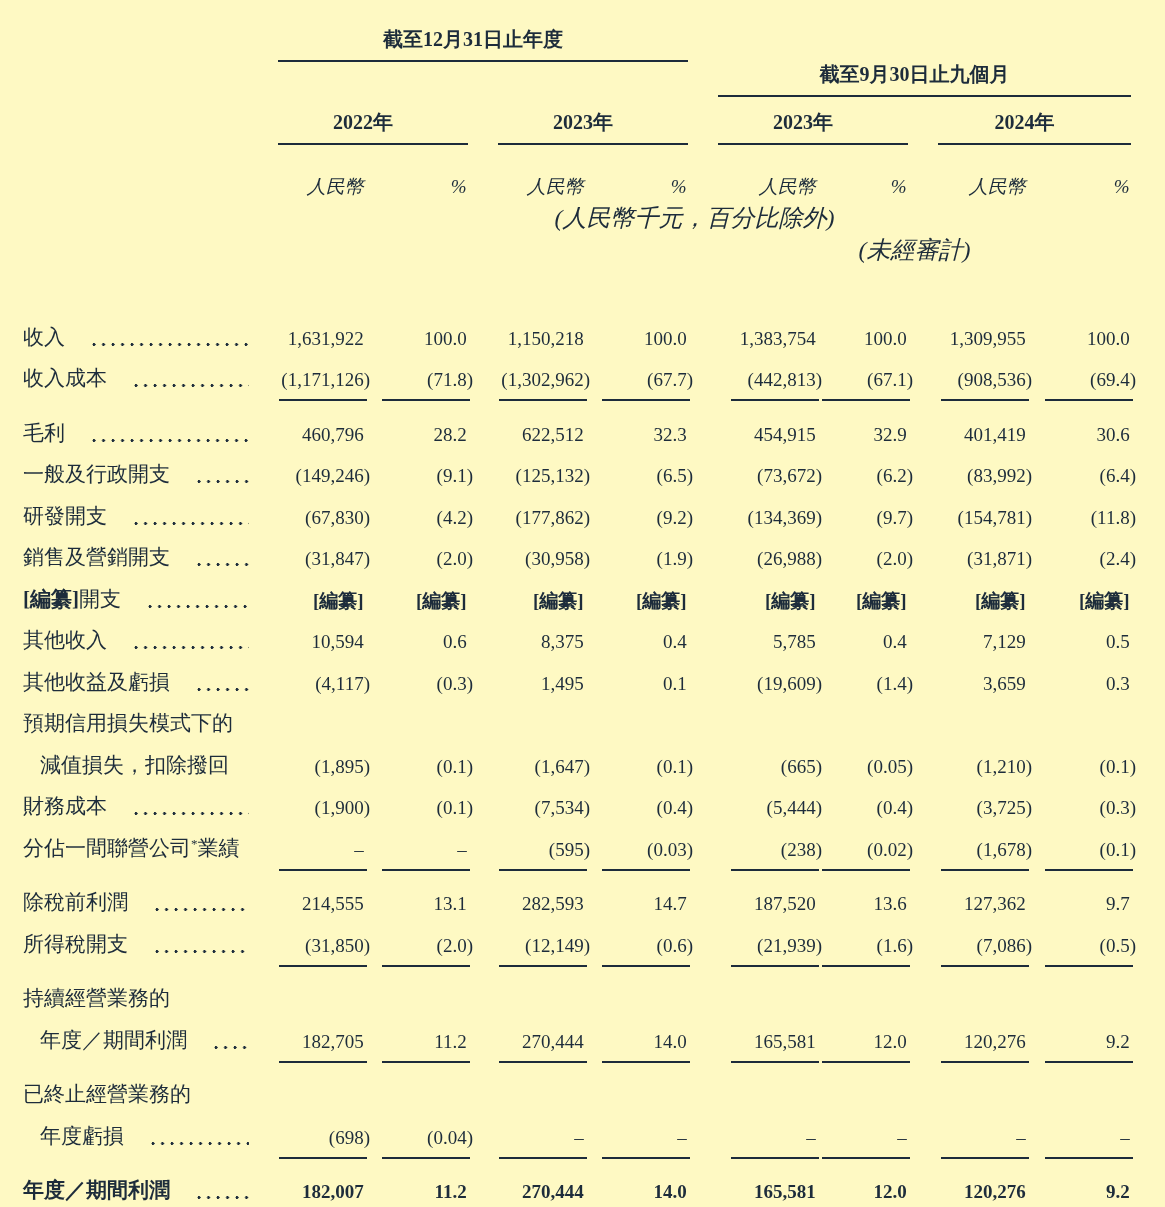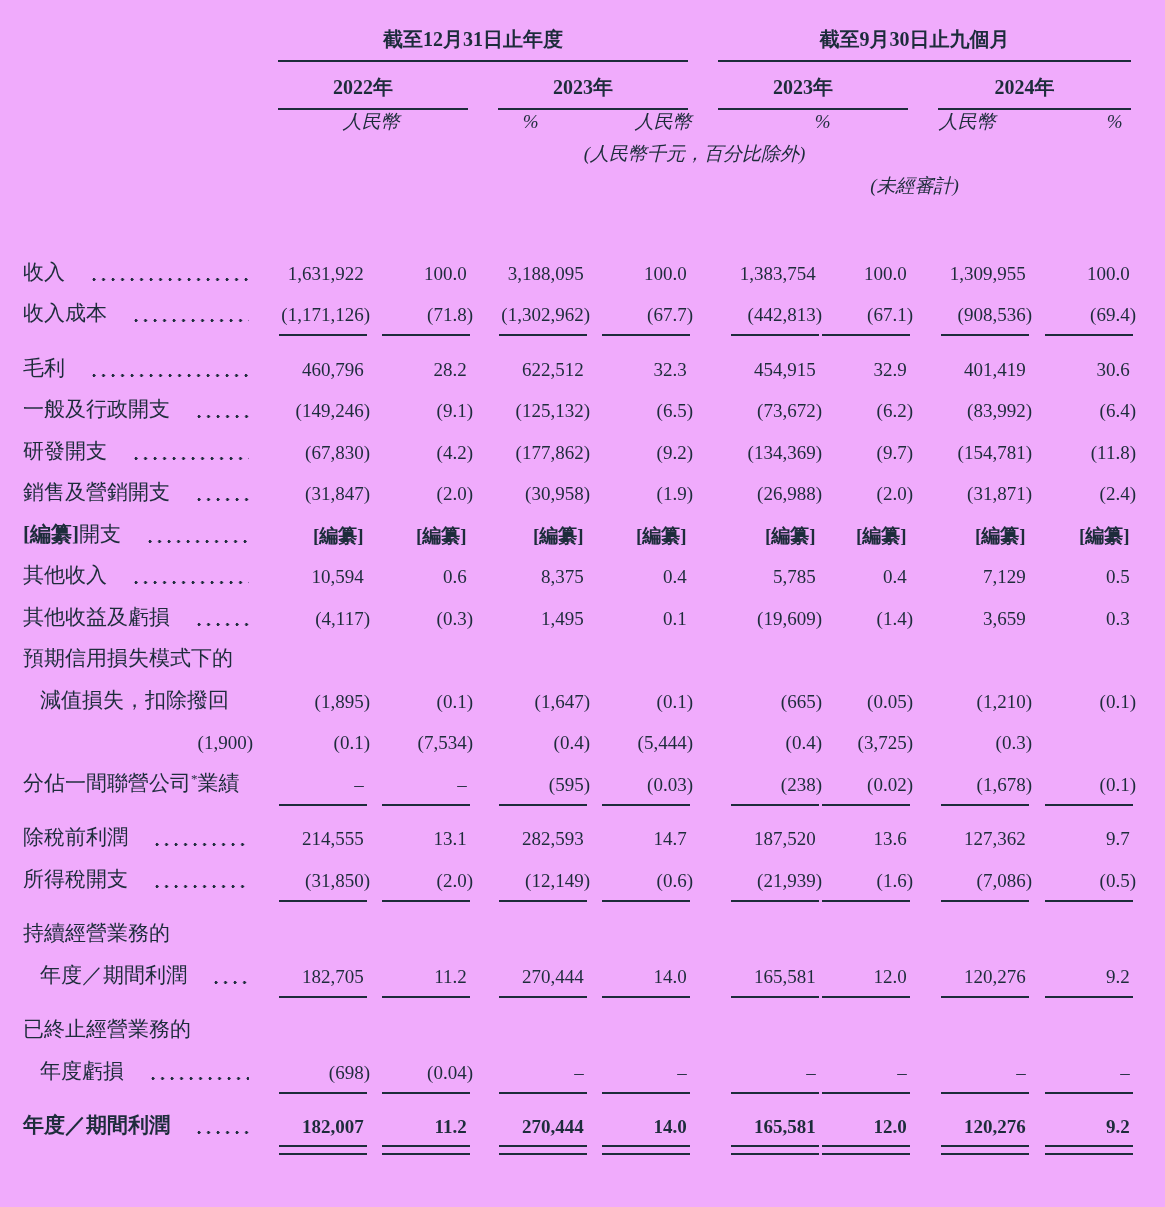--- a/index.html
+++ b/index.html
@@ -1,44 +1,44 @@
 <!DOCTYPE html>
 <html><head>
 <meta charset="utf-8">
 <style>
   html,body { margin:0; padding:0; background:#ffffff; }
   .page {
     position:relative;
     width:1165px; height:1207px;
-    background:#f0abfc;
+    background:#fef9c3;
     color:#1d2c3b;
     font-family:"Liberation Serif","DejaVu Serif",serif;
     box-sizing:border-box;
     padding:26px 42px 0 23px;
     overflow:hidden;
   }
   .grid {
     display:grid;
     grid-template-columns:230px 117px 103px 117px 103px 129px 91px 119px 104px;
   }
   
   .grp.g1 { grid-column:2/6; }
-  .grp.g2 { grid-column:6/10; }
+  .grp.g2 { grid-column:6/10;margin-top:35px; }
   .grp-title, .yr-title {
     text-align:center; font-weight:700; font-size:20px; line-height:26px;
     white-space:nowrap;
   }
   .hrule { border-top:2px solid currentColor; margin:8px 5px 0 25px; height:0; }
   .hdr-years { margin-top:12px; }
   .yr.y1 { grid-column:2/4; } .yr.y2 { grid-column:4/6; }
   .yr.y3 { grid-column:6/8; } .yr.y4 { grid-column:8/10; }
-  .hdr-cols { margin-top:0;gap:36px; }
+  .hdr-cols { margin-top:30px; }
   .colhead { font-style:italic; }
   .hdr-note { margin-top:9px; }
-  .note { text-align:center; font-style:italic; font-size:19px; line-height:23px; }
+  .note { text-align:center; font-style:italic; font-size:24px; line-height:23px; }
   .note.units { grid-column:2/10; }
   .note.unaud { grid-column:6/10; }
   
   .tbody { margin-top:46px; }
   .row { align-items:end; min-height:41.5px; position:relative; }
   .row.u1 { margin-bottom:13px; }
   .row.u2 { margin-bottom:18px; }
   .cell {
     position:relative; text-align:right; white-space:nowrap;
     font-size:19px; line-height:23px;
@@ -121,21 +121,21 @@
   </div>
 
   <div class="tbody">
       <div class="row grid">
         <div class="lblcell">
           <span class="lbl">收入</span>
           <span class="leader"></span>
         </div>
         <div class="cell pad"><span class="val">1,631,922</span></div>
         <div class="cell pad"><span class="val">100.0</span></div>
-        <div class="cell pad"><span class="val">3,188,095</span></div>
+        <div class="cell pad"><span class="val">1,150,218</span></div>
         <div class="cell pad"><span class="val">100.0</span></div>
         <div class="cell pad"><span class="val">1,383,754</span></div>
         <div class="cell pad"><span class="val">100.0</span></div>
         <div class="cell pad"><span class="val">1,309,955</span></div>
         <div class="cell pad"><span class="val">100.0</span></div>
       </div>
       <div class="row grid u1">
         <div class="lblcell">
           <span class="lbl">收入成本</span>
           <span class="leader"></span>
@@ -260,20 +260,24 @@
         <div class="cell"><span class="val">(1,895)</span></div>
         <div class="cell"><span class="val">(0.1)</span></div>
         <div class="cell"><span class="val">(1,647)</span></div>
         <div class="cell"><span class="val">(0.1)</span></div>
         <div class="cell"><span class="val">(665)</span></div>
         <div class="cell"><span class="val">(0.05)</span></div>
         <div class="cell"><span class="val">(1,210)</span></div>
         <div class="cell"><span class="val">(0.1)</span></div>
       </div>
       <div class="row grid">
+        <div class="lblcell">
+          <span class="lbl">財務成本</span>
+          <span class="leader"></span>
+        </div>
         <div class="cell"><span class="val">(1,900)</span></div>
         <div class="cell"><span class="val">(0.1)</span></div>
         <div class="cell"><span class="val">(7,534)</span></div>
         <div class="cell"><span class="val">(0.4)</span></div>
         <div class="cell"><span class="val">(5,444)</span></div>
         <div class="cell"><span class="val">(0.4)</span></div>
         <div class="cell"><span class="val">(3,725)</span></div>
         <div class="cell"><span class="val">(0.3)</span></div>
       </div>
       <div class="row grid u1">

